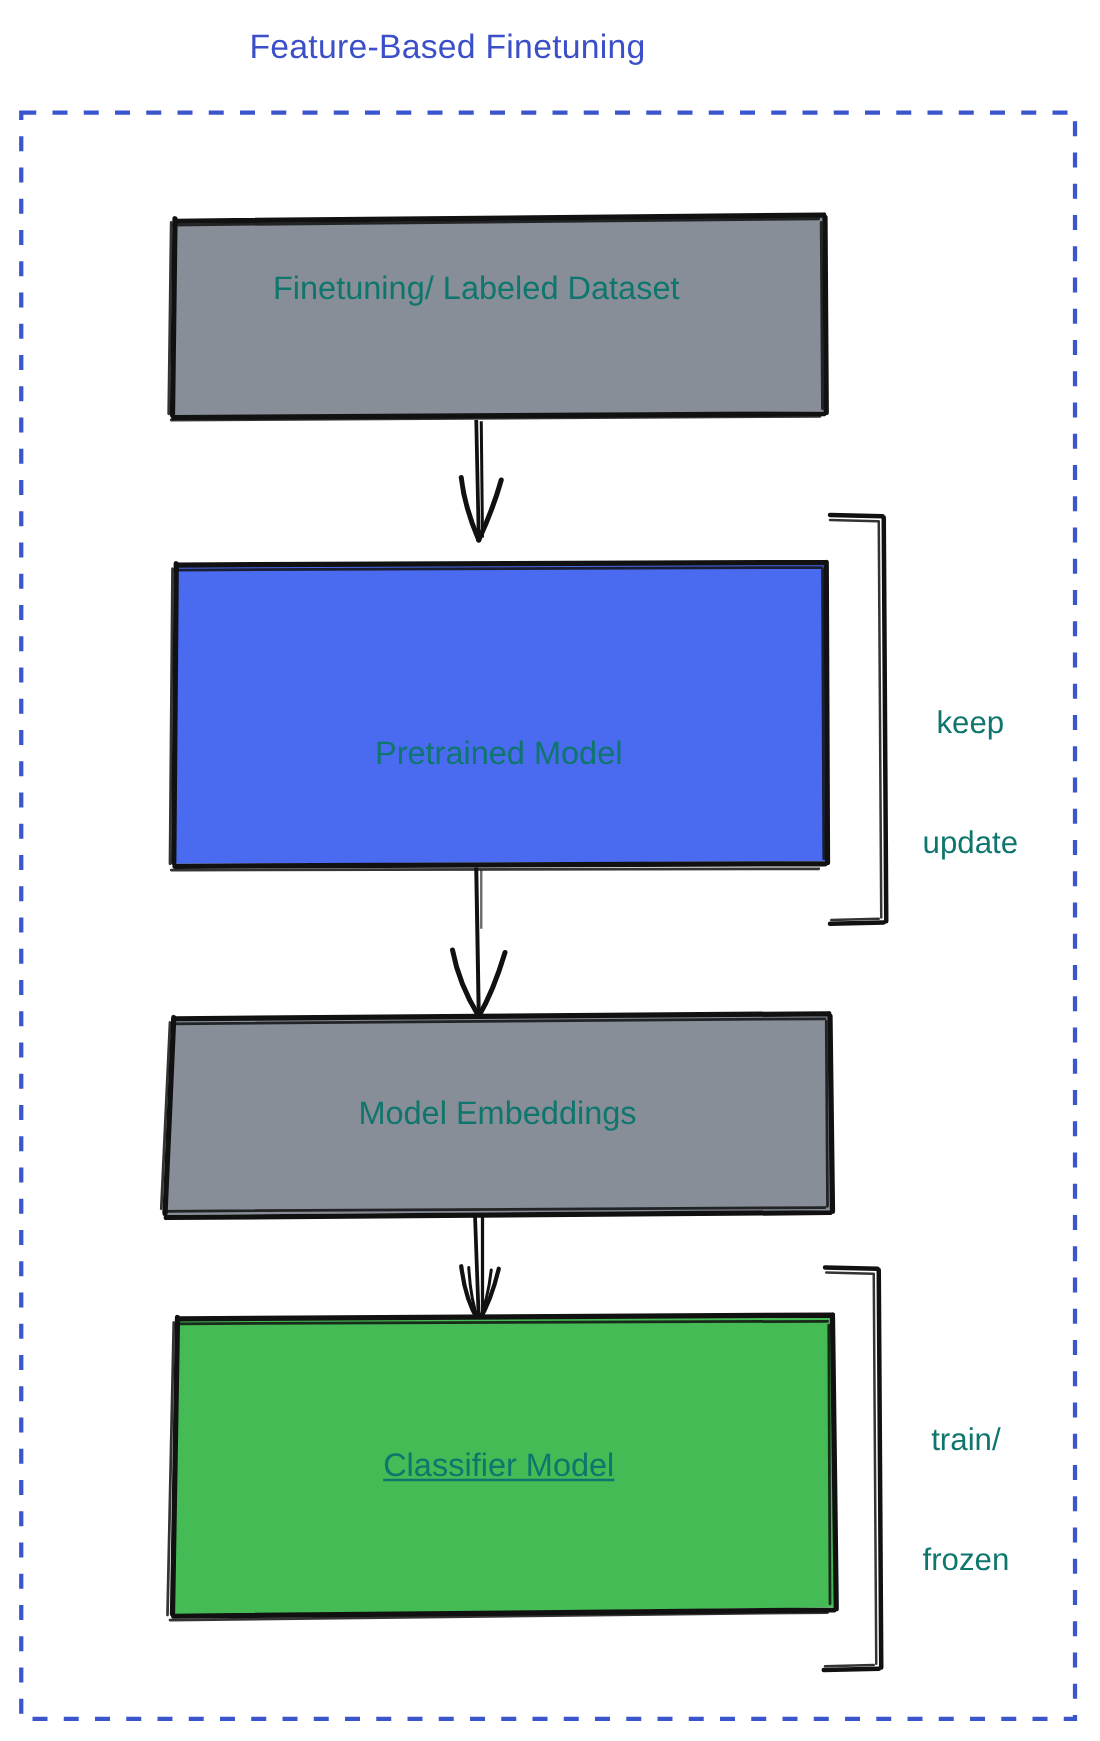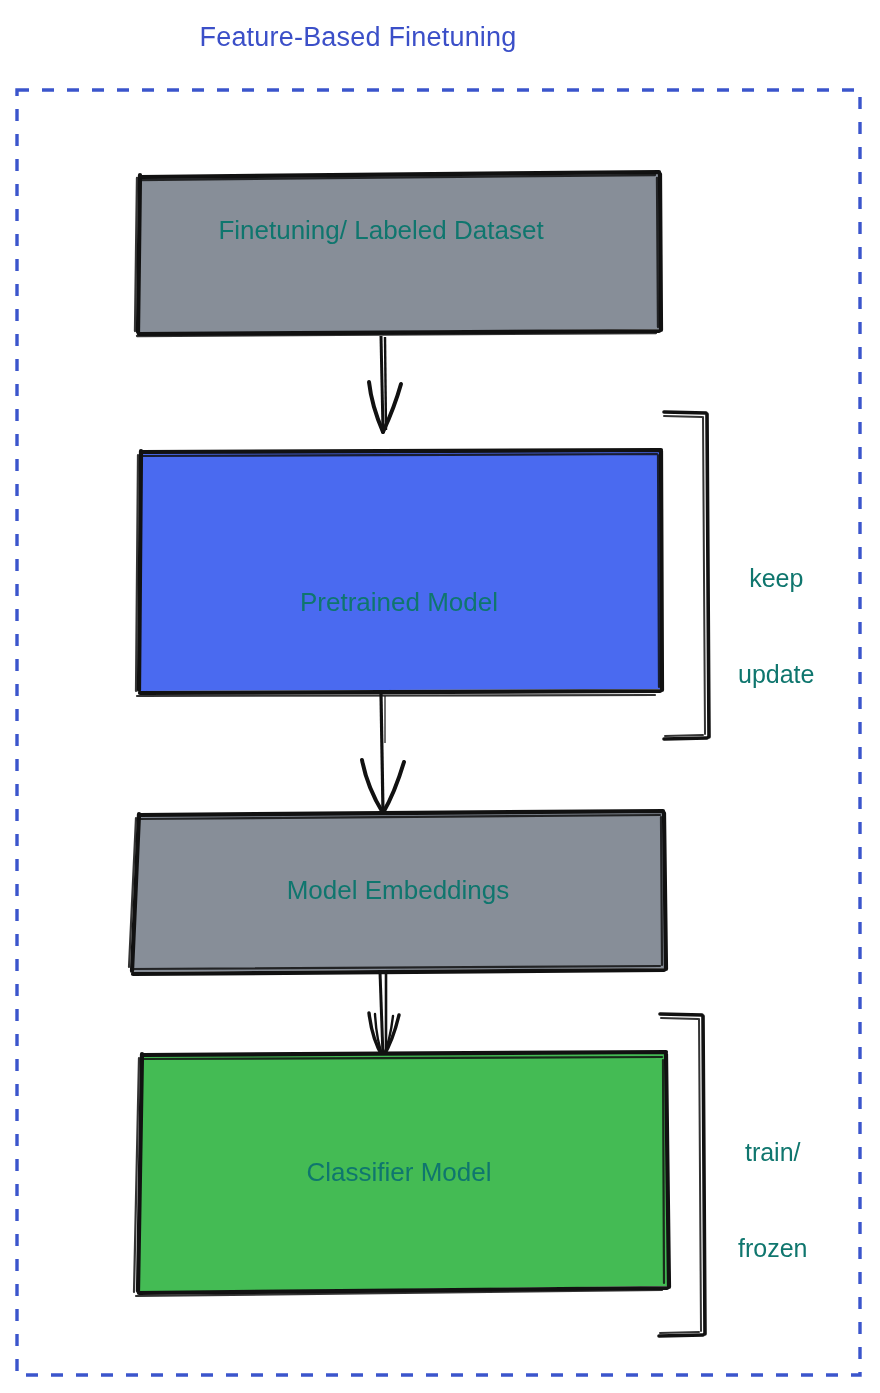--- a/index.html
+++ b/index.html
@@ -35,21 +35,21 @@
     color: #3b4fc8;
     letter-spacing: 0.2px;
   }
   .node-label {
     font-size: 26px;
     text-align: center;
   }
   #label-dataset  { left: 138px; top: 216px; width: 486px; }
   #label-pretrained { left: 138px; top: 556px; width: 522px; margin-top: 32px; }
   #label-embeddings { left: 132px; top: 876px; width: 532px; }
-  #label-classifier { left: 138px; top: 1158px; width: 522px; }
+  #label-classifier { left: 138px; top: 1158px; width: 522px; text-decoration: underline; }
   .annot {
     font-size: 25px;
     left: 738px;
     text-align: center;
     line-height: 1.28;
   }
   #annot-keep-frozen { top: 498px; }
   #annot-train-update { top: 1072px; }
 </style>
 </head>

